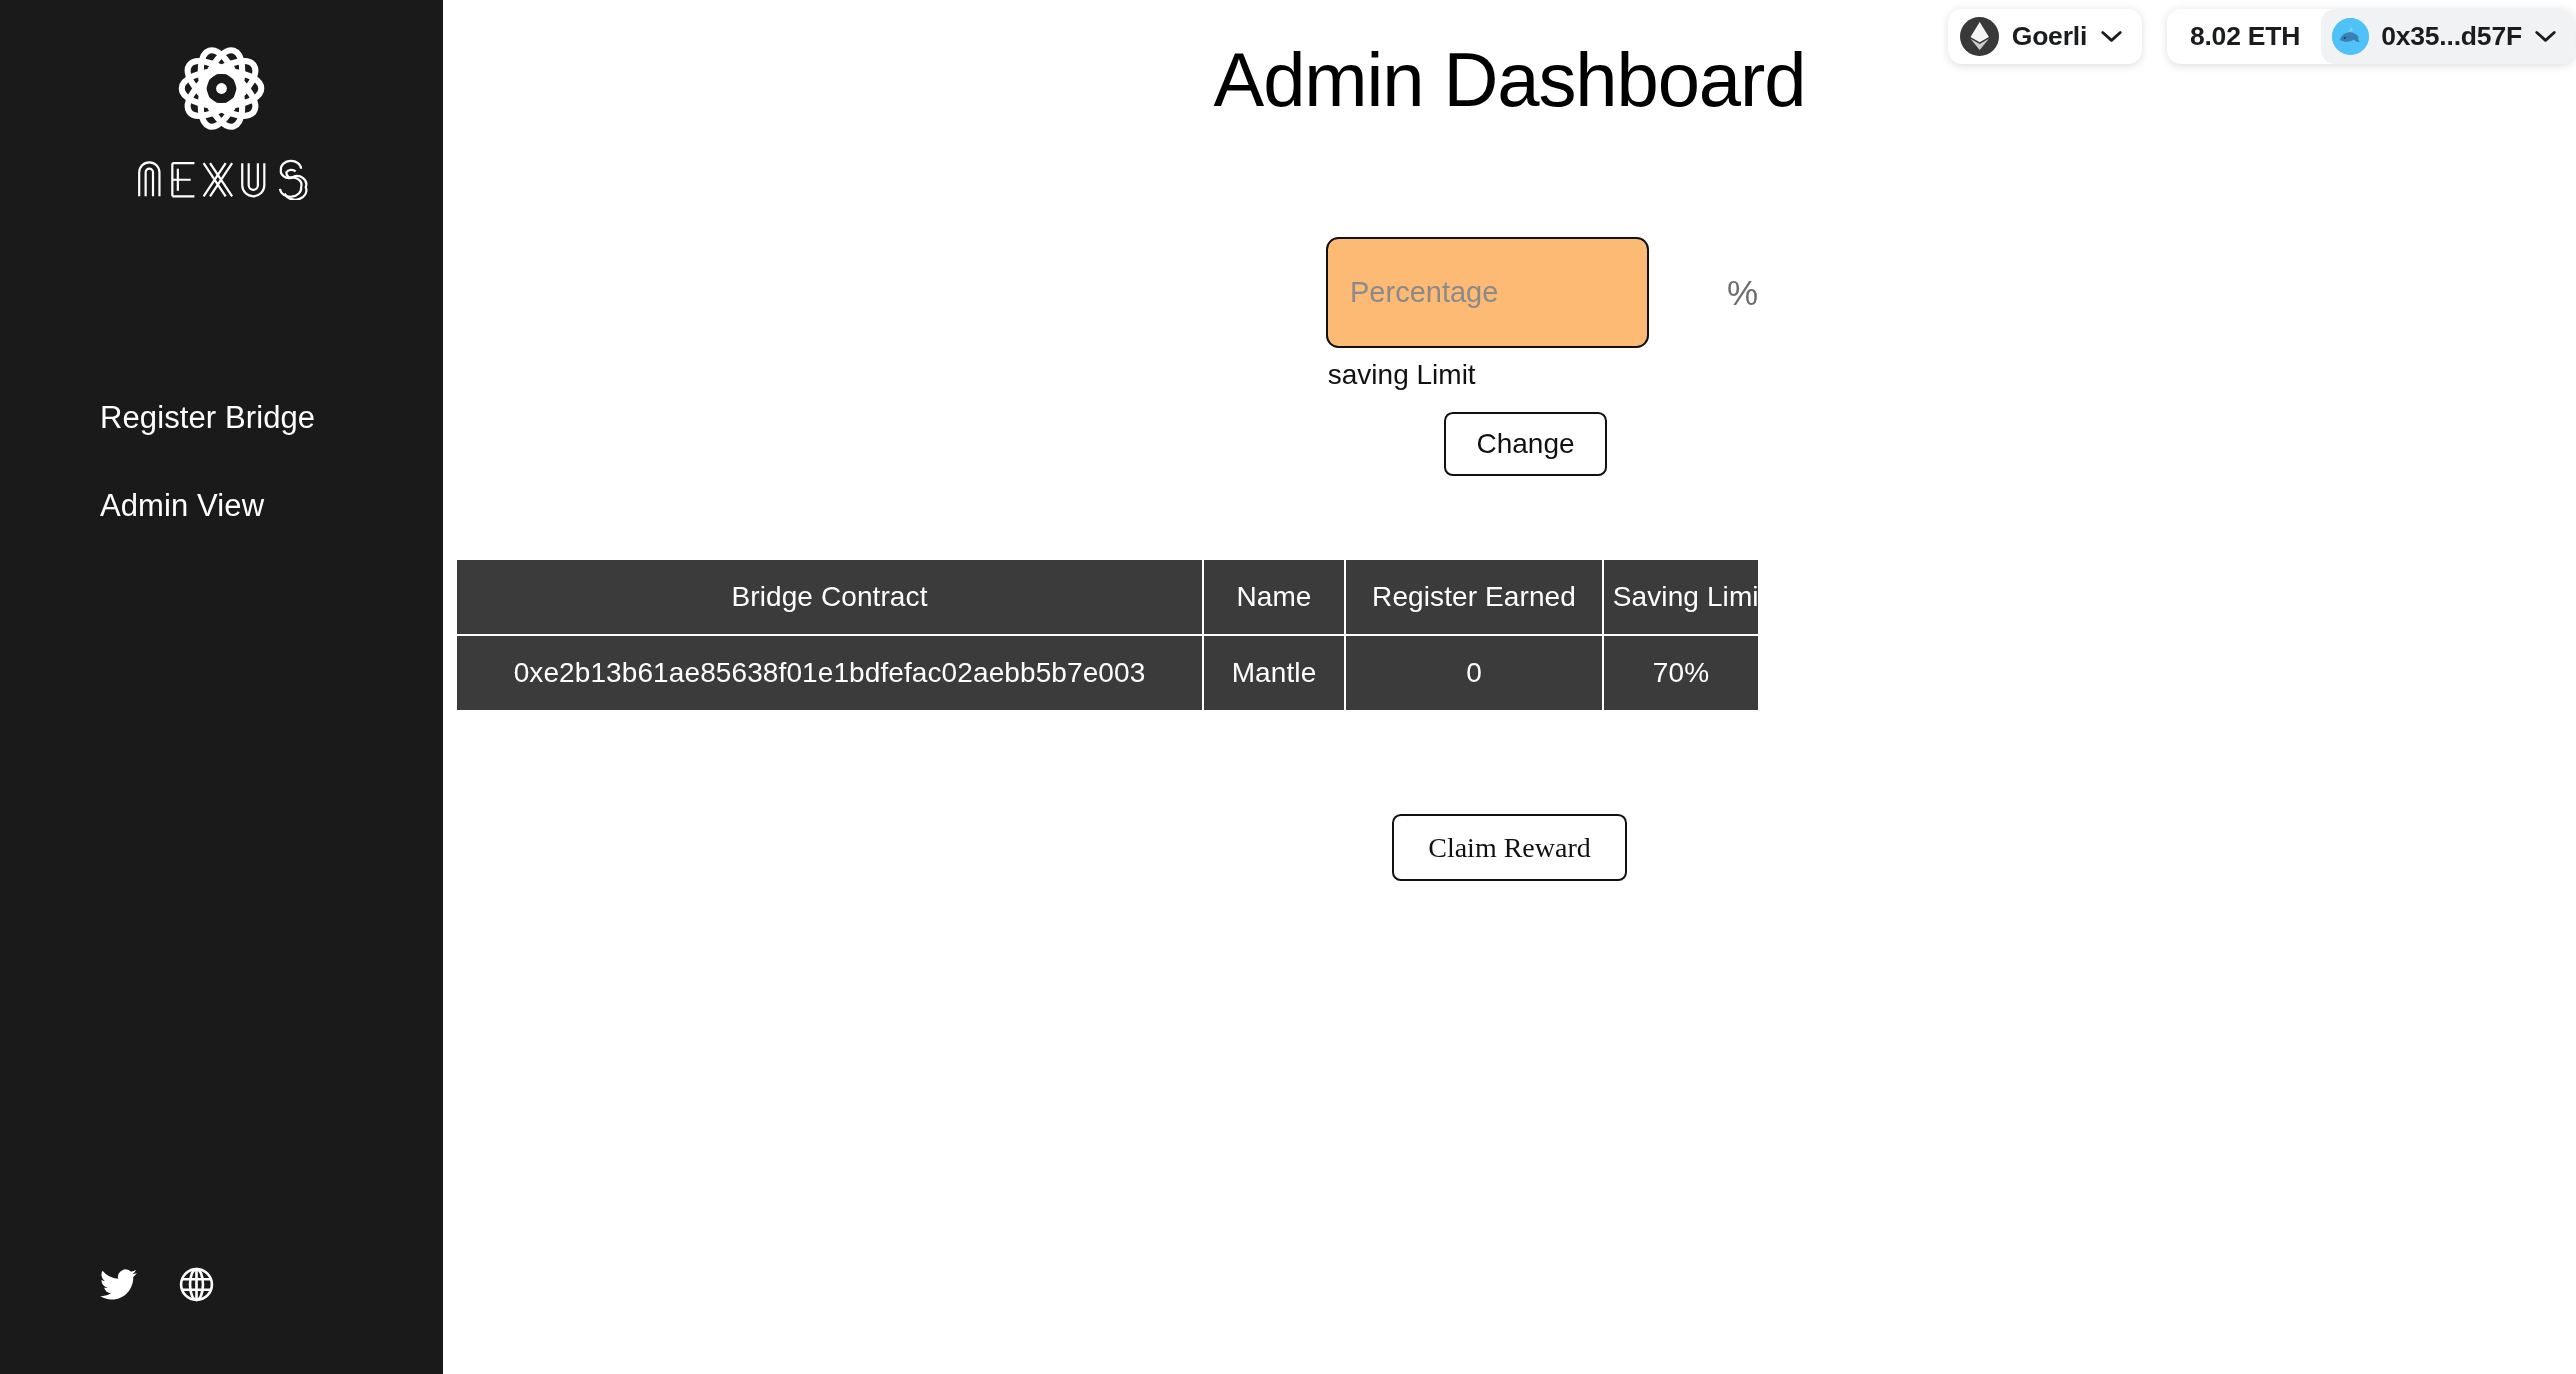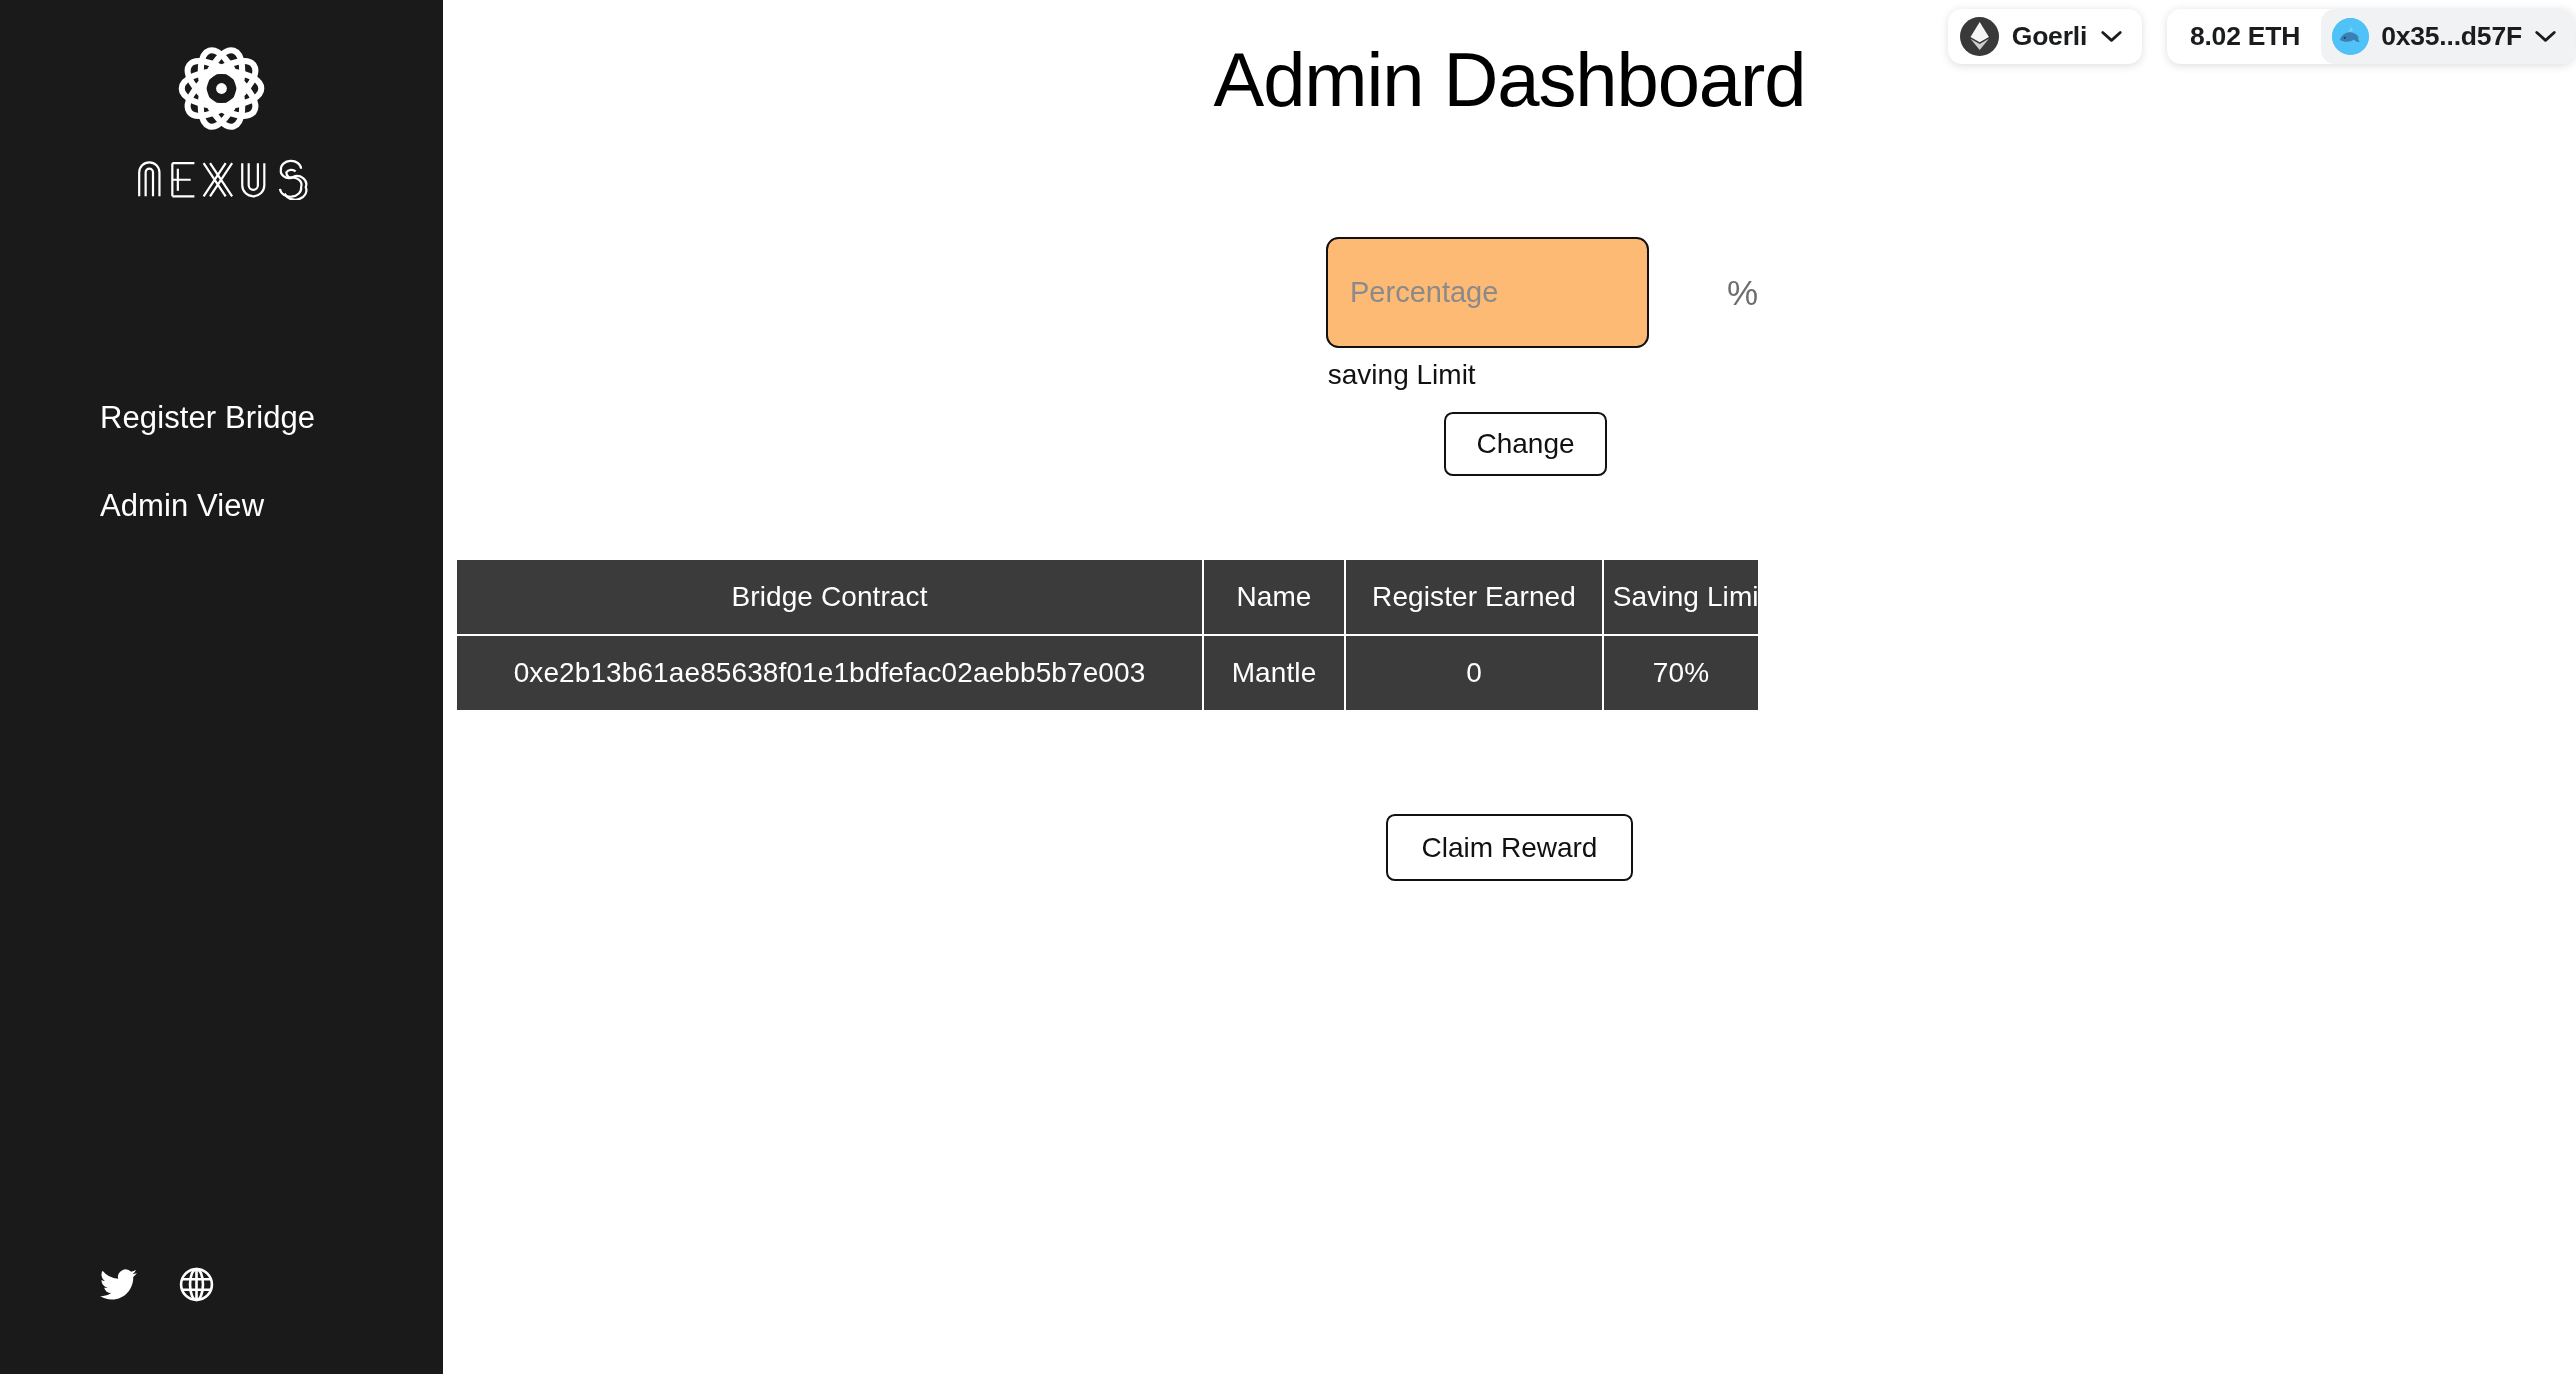--- a/index.html
+++ b/index.html
@@ -274,21 +274,21 @@
 
   
   .claim-row {
     position: absolute;
     top: 814px;
     left: 0;
     width: 2133px;
     display: flex;
     justify-content: center;
   }
-  .btn-claim { padding: 17.7px 34px; }
+  .btn-claim { padding: 17.7px 34px; font-family: Liberation Serif, serif; }
 </style>
 </head>
 <body>
 
 <div class="app">
 
   <aside class="sidebar">
 
     <div class="brand">
       <svg class="brand-mark" viewBox="0 0 100 100" aria-hidden="true">

